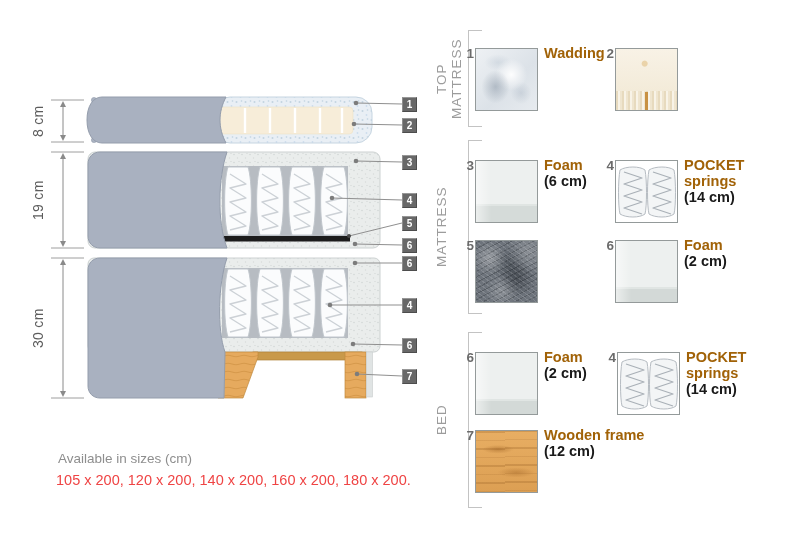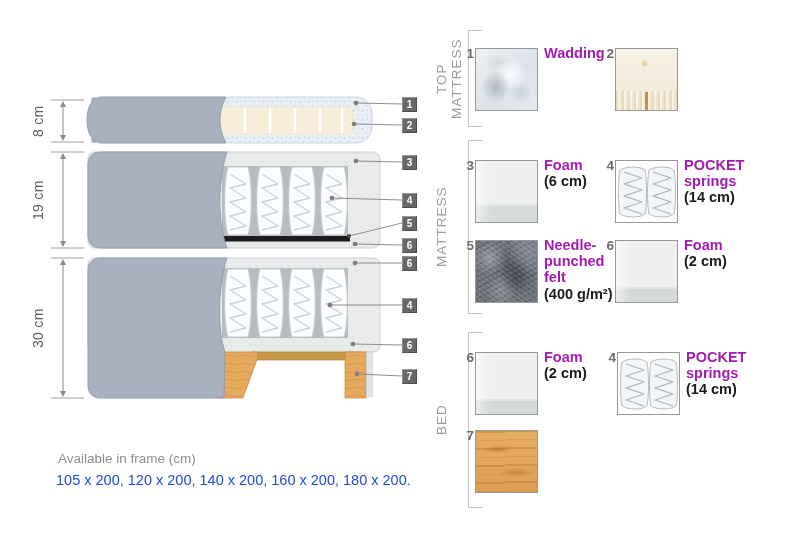--- a/index.html
+++ b/index.html
@@ -23,21 +23,21 @@
   .bracket{position:absolute;width:14px;border-left:1px solid #c3c3c3;
            border-top:1px solid #c3c3c3;border-bottom:1px solid #c3c3c3;}
   .sec-title{position:absolute;width:22px;writing-mode:vertical-rl;transform:rotate(180deg);
              text-align:center;font-size:13.5px;color:#9c9c9c;letter-spacing:1px;}
   .item{position:absolute;display:flex;align-items:flex-start;}
   .num{width:13px;margin-right:1px;margin-top:-2px;text-align:right;
        font-size:13.5px;font-weight:bold;color:#6b6b6b;}
   .swatch{width:63px;height:63px;border:1px solid #949a9a;flex:0 0 auto;overflow:hidden;}
   .txt{margin-left:6px;margin-top:-3px;width:80px;}
   .txt.wide{width:112px;}
-  .nm{font-weight:bold;font-size:14.5px;line-height:1.12;color:#a21caf;}
+  .nm{font-weight:bold;font-size:14.5px;line-height:1.12;color:#a16207;}
   .sz{font-weight:bold;font-size:14.5px;line-height:1.12;color:#1a1a1a;white-space:nowrap;}
 
   
   .tex-wadding{background:
      radial-gradient(closest-side at 32% 62%, rgba(128,142,158,.48), transparent 72%),
      radial-gradient(closest-side at 58% 42%, rgba(255,255,255,.95), transparent 62%),
      radial-gradient(closest-side at 74% 72%, rgba(168,180,194,.40), transparent 66%),
      radial-gradient(closest-side at 36% 22%, rgba(196,206,216,.55), transparent 62%),
      linear-gradient(135deg,#eef1f4,#dce2e8 58%,#e7ebef);}
   .tex-latex{background:
@@ -60,21 +60,21 @@
      radial-gradient(circle at 56% 38%, rgba(22,28,34,.30), transparent 36%),
      #6d737b;}
   .tex-wood{background:
      radial-gradient(ellipse 22px 6px at 36% 30%, rgba(158,98,36,.50), transparent 72%),
      radial-gradient(ellipse 26px 7px at 66% 68%, rgba(158,98,36,.42), transparent 72%),
      repeating-linear-gradient(179deg, rgba(150,94,34,.28) 0 2px, transparent 2px 9px,
         rgba(150,94,34,.16) 9px 10px, transparent 10px 17px),
      linear-gradient(#e8ae63,#dc9f53);}
 
   .foot1{position:absolute;font-size:13.5px;color:#8e8e8e;}
-  .foot2{position:absolute;font-size:14.5px;color:#1d4ed8;}
+  .foot2{position:absolute;font-size:14.5px;color:#ef4444;}
 </style>
 </head>
 <body>
 
 <div class="stage">
 
   <svg class="diagram" width="430" height="533" viewBox="0 0 430 533">
     <defs>
       <pattern id="speck" width="8" height="8" patternUnits="userSpaceOnUse">
         <rect width="8" height="8" fill="#eaedec"></rect>
@@ -247,24 +247,20 @@
       </svg>
     </div>
     <div class="txt">
         <div class="nm">POCKET springs</div>
       <div class="sz">(14 cm)</div>
       </div>
   </div>
   <div class="item" style="left:461px;top:240px">
     <div class="num">5</div>
     <div class="swatch tex-felt"></div>
-    <div class="txt">
-        <div class="nm">Needle-punched felt</div>
-      <div class="sz">(400 g/m²)</div>
-      </div>
   </div>
   <div class="item" style="left:601px;top:240px">
     <div class="num">6</div>
     <div class="swatch tex-foam2"></div>
     <div class="txt">
         <div class="nm">Foam</div>
       <div class="sz">(2 cm)</div>
       </div>
   </div>
 
@@ -292,18 +288,22 @@
       </svg>
     </div>
     <div class="txt">
         <div class="nm">POCKET springs</div>
       <div class="sz">(14 cm)</div>
       </div>
   </div>
   <div class="item" style="left:461px;top:430px">
     <div class="num">7</div>
     <div class="swatch tex-wood"></div>
-  </div>
-
-  <div class="foot1" style="left:58px;top:451px">Available in frame (cm)</div>
+    <div class="txt wide">
+        <div class="nm">Wooden frame</div>
+      <div class="sz">(12 cm)</div>
+      </div>
+  </div>
+
+  <div class="foot1" style="left:58px;top:451px">Available in sizes (cm)</div>
   <div class="foot2" style="left:56px;top:472px">105 x 200, 120 x 200, 140 x 200, 160 x 200, 180 x 200.</div>
 
 </div>
 
 </body></html>

